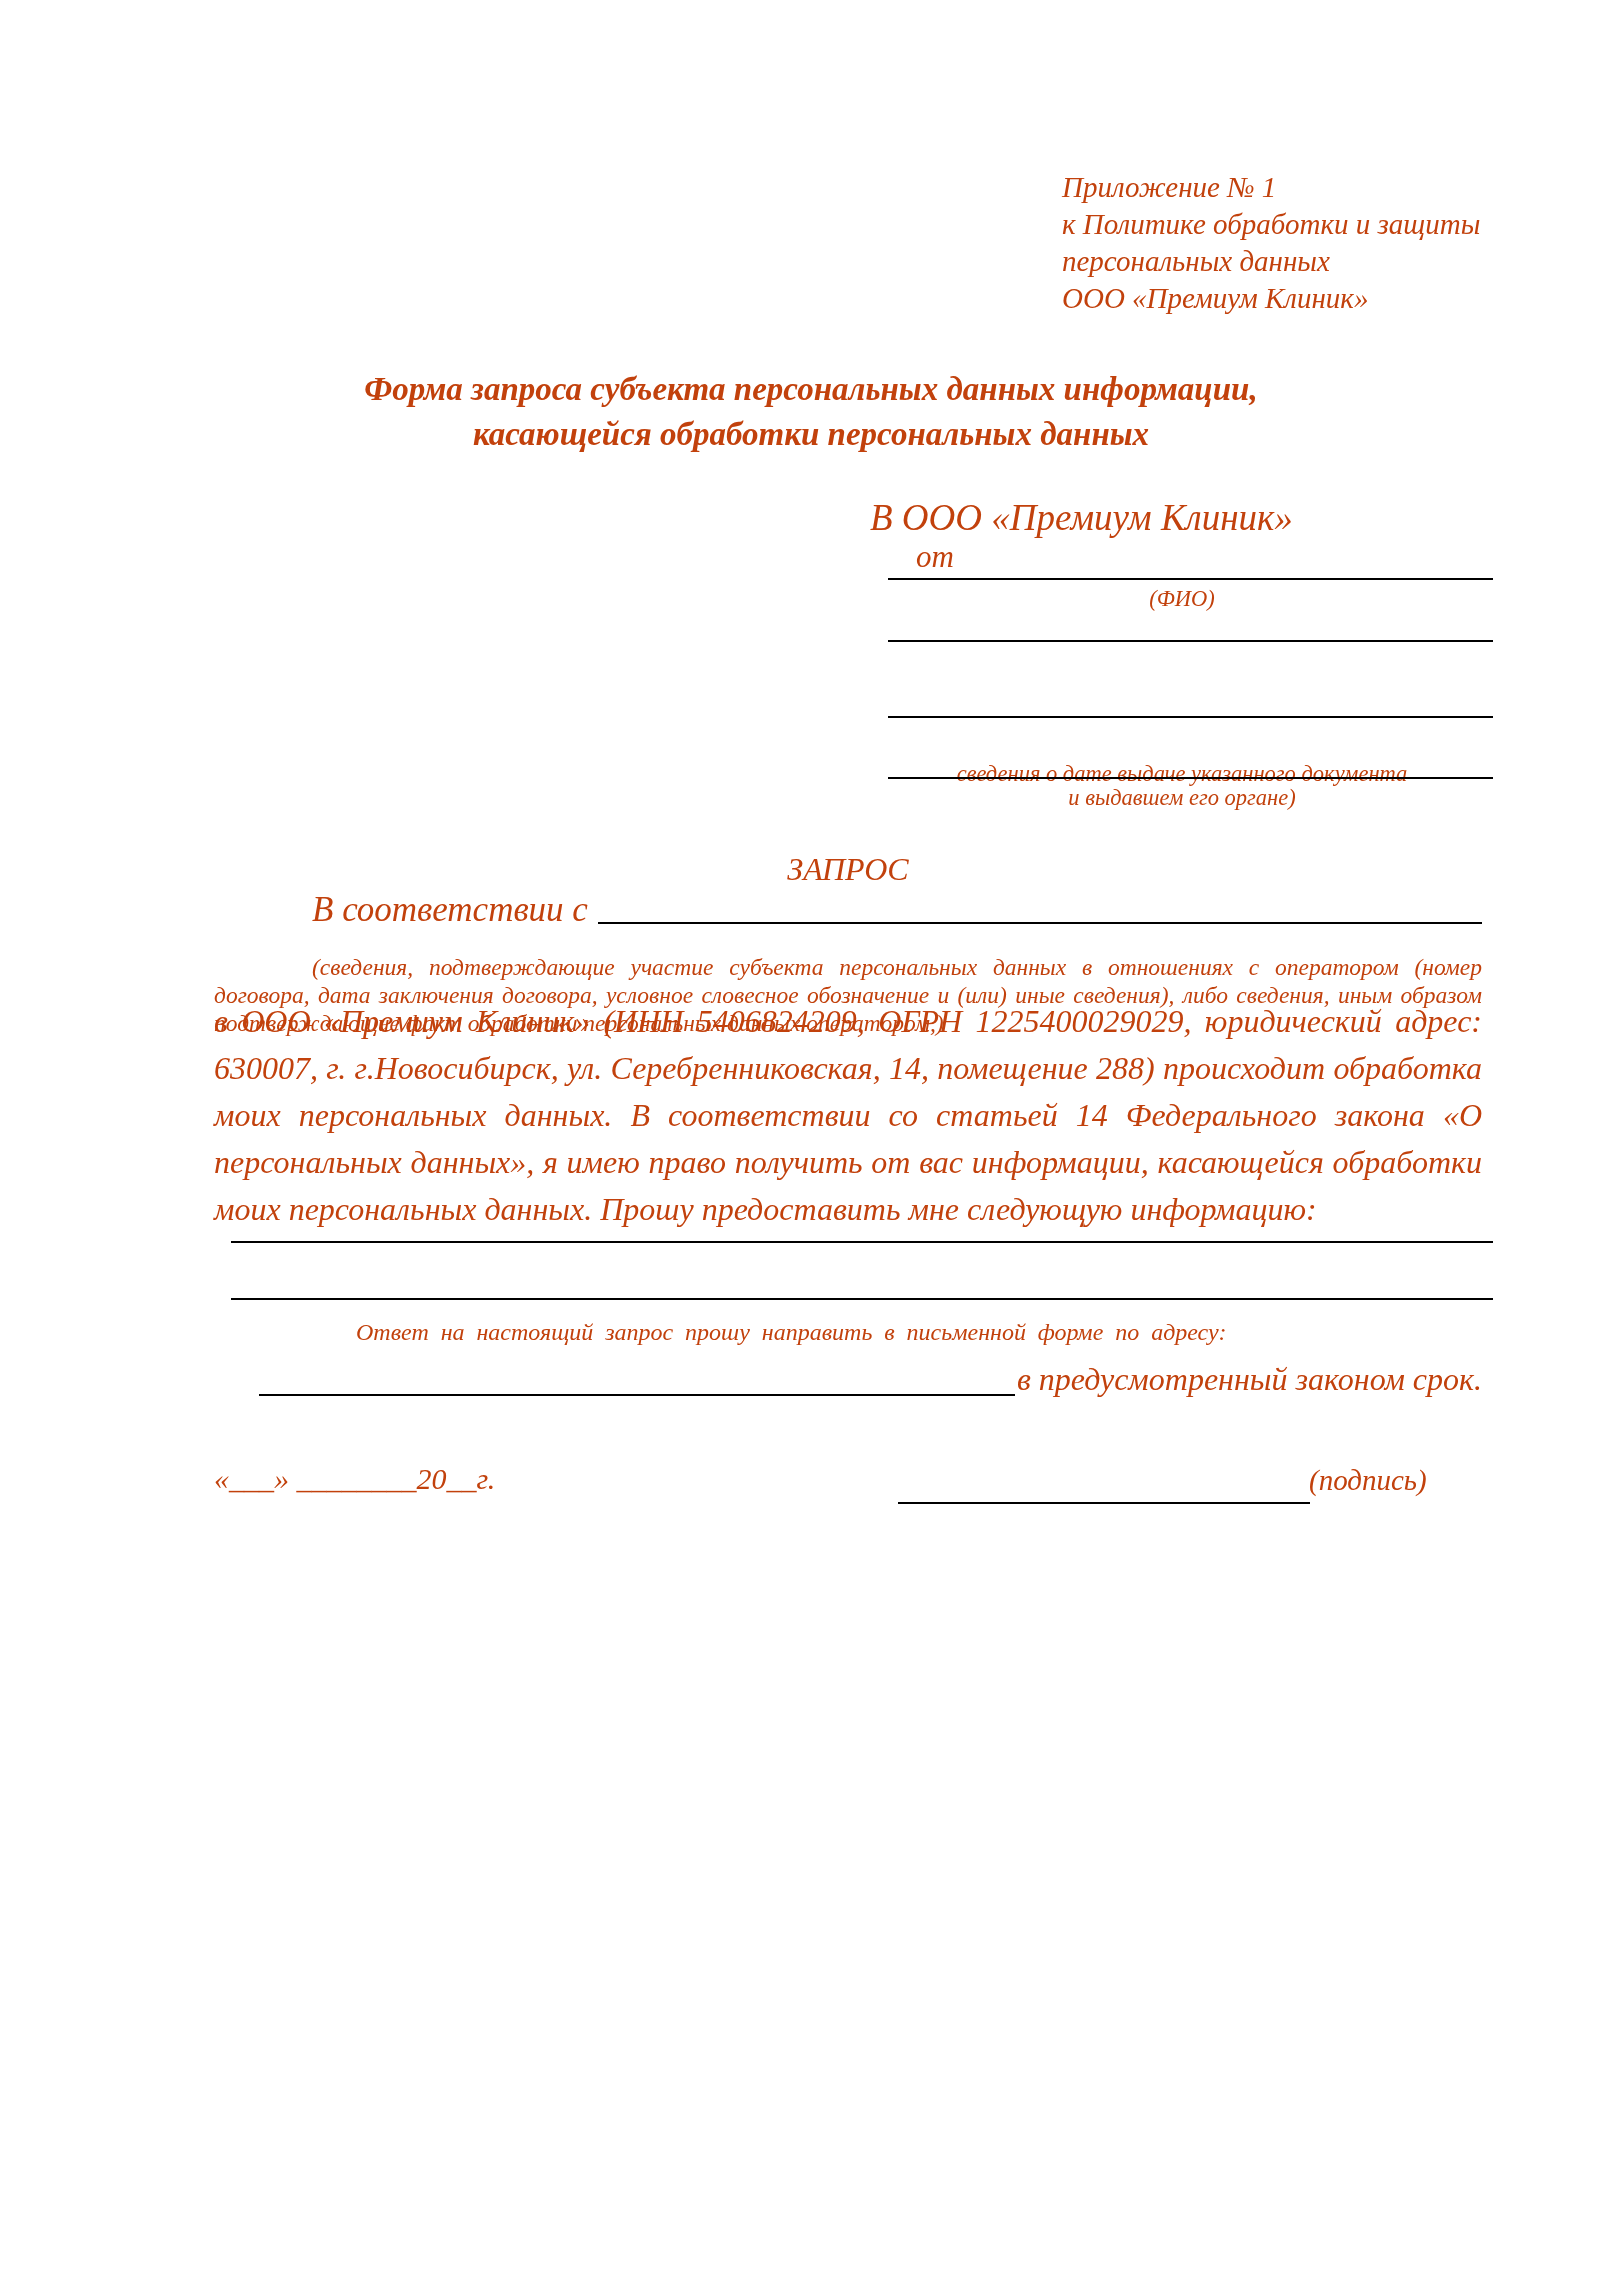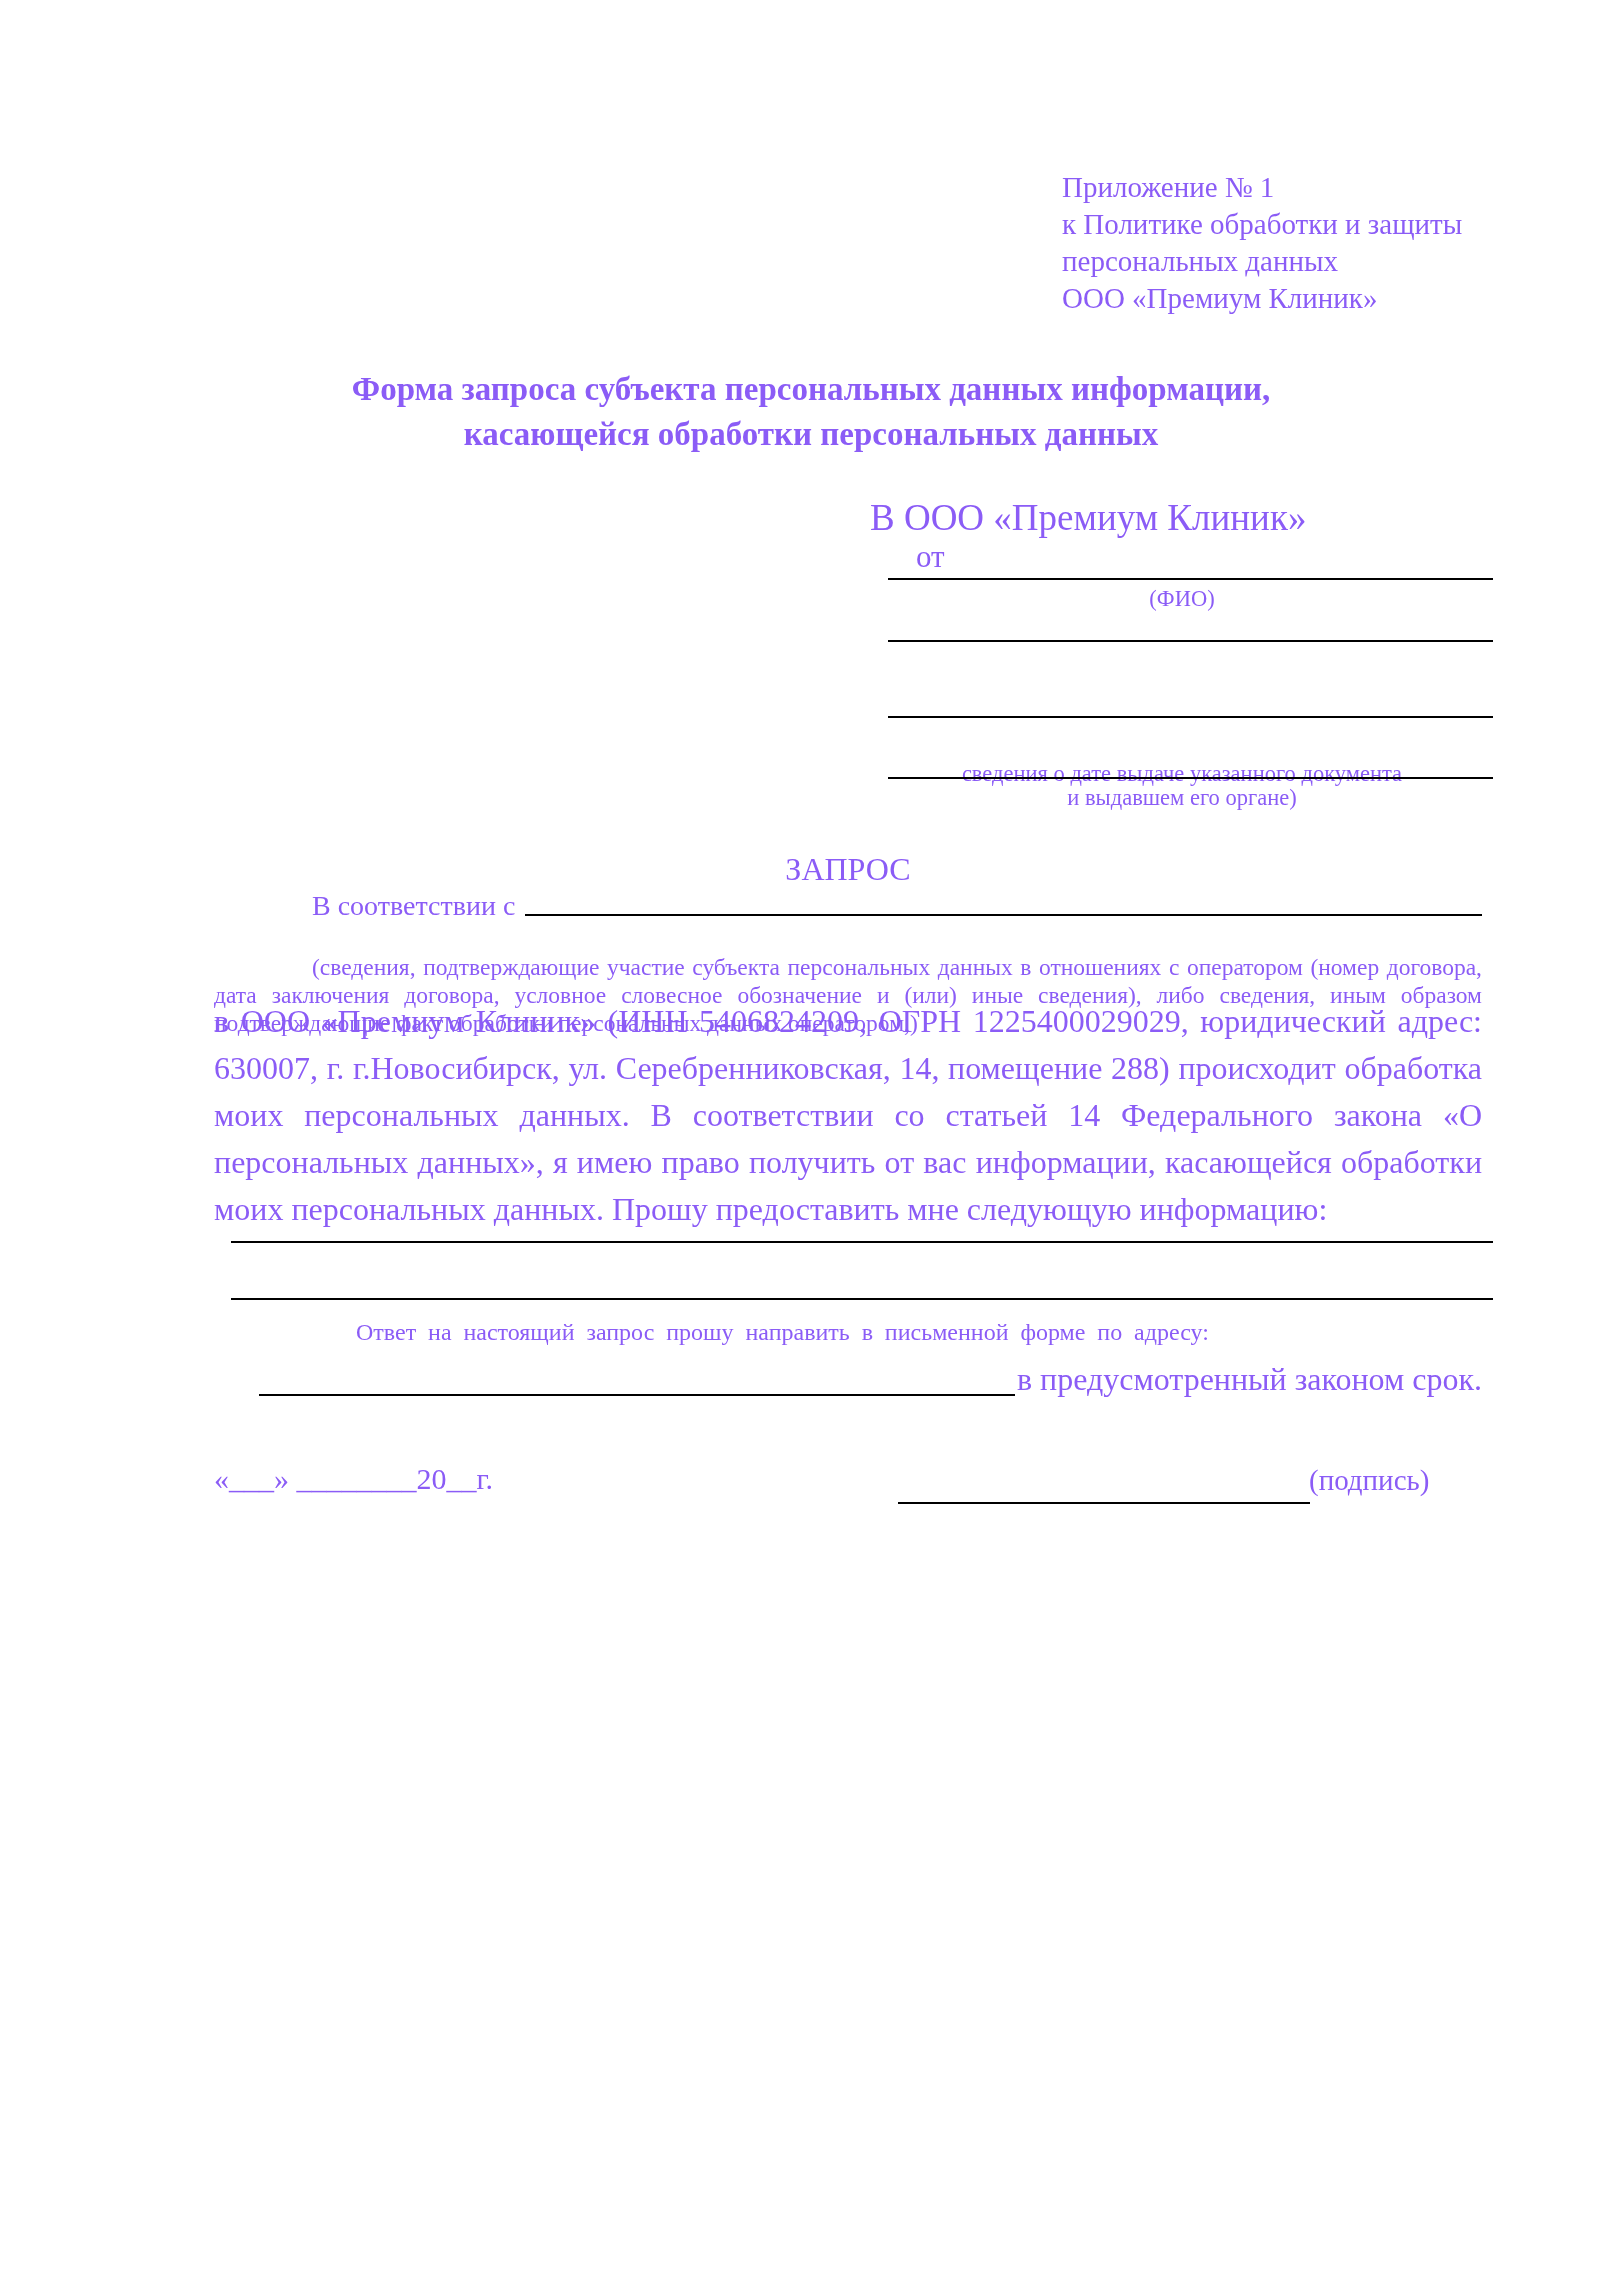--- a/index.html
+++ b/index.html
@@ -1,23 +1,24 @@
 <!DOCTYPE html>
 <html lang="ru"><head>
 <meta charset="utf-8">
 <style>
   html, body { margin: 0; padding: 0; background: #ffffff; }
   .page {
     position: relative;
     width: 1621px;
     height: 2140px;
     background: #ffffff;
-    color: #8b5cf6;
+    color: #c2410c;
     font-family: "Liberation Serif", "DejaVu Serif", serif;
     overflow: hidden;
+    font-style: italic;
   }
   .abs { position: absolute; }
 
   
   .annex { left: 1062px; top: 169px; font-size: 29px; line-height: 37px; }
 
   
   .title {
     left: 157px; top: 367px; width: 1308px;
     text-align: center; font-weight: bold;
@@ -26,21 +27,21 @@
 
   
   .addr-to   { left: 870px; top: 496px; font-size: 37px; }
   .addr-from { left: 870px; top: 539px; font-size: 31px; margin-left: 46px; }
   .fill-line { border-top: 2.9px solid #000; height: 0; }
   .addr-line { left: 888px; width: 605px; }
   .addr-cap  { left: 839px; width: 686px; text-align: center; font-size: 22.5px; line-height: 26.5px; }
 
   
   .zapros  { left: 214px; top: 851px; width: 1268px; text-align: center; font-size: 32px; }
-  .lead    { left: 214px; top: 890px; width: 1268px; display: flex; align-items: flex-end; font-size: 28px; text-align: right; }
+  .lead    { left: 214px; top: 890px; width: 1268px; display: flex; align-items: flex-end; font-size: 35px; text-align: right; }
   .lead-text { padding-left: 98px; white-space: nowrap; padding-right: 9.8px; }
   .lead-fill { flex: 1; border-bottom: 2.9px solid #000; margin-bottom: 5.9px; }
   .note {
     left: 214px; top: 937px; width: 1268px;
     font-size: 23.5px; line-height: 28px;
     text-align: justify; text-indent: 98px; margin-top: 16px;
   }
   .body-par {
     left: 214px; top: 998px; width: 1268px;
     font-size: 32px; line-height: 47px;

